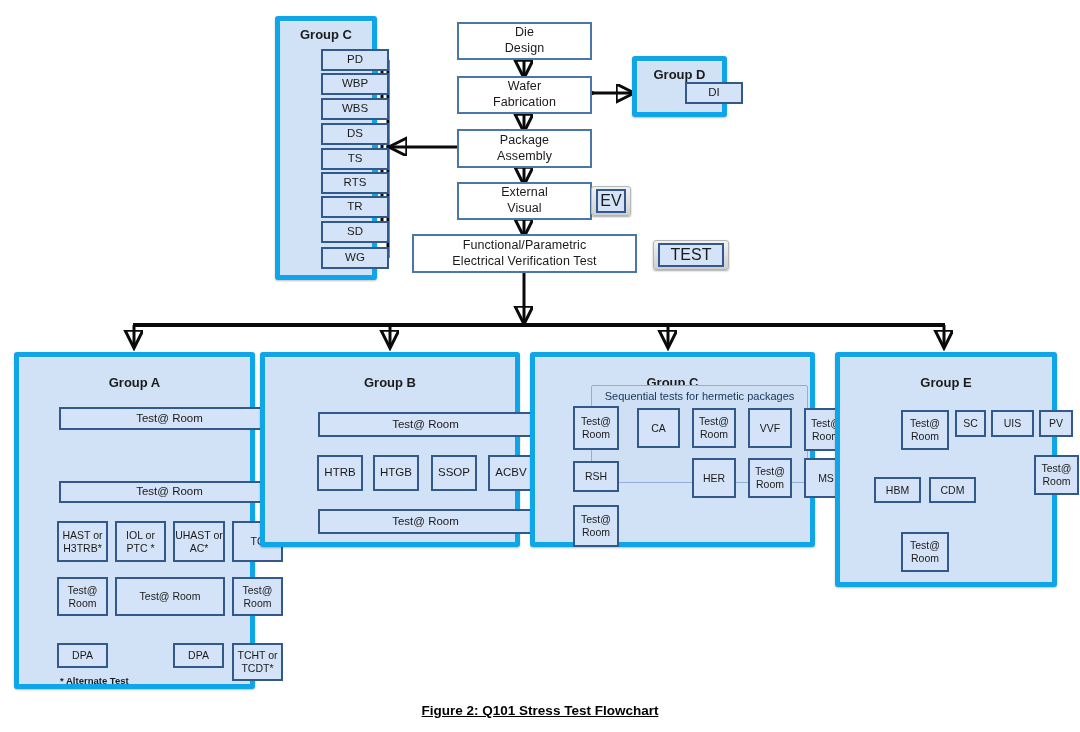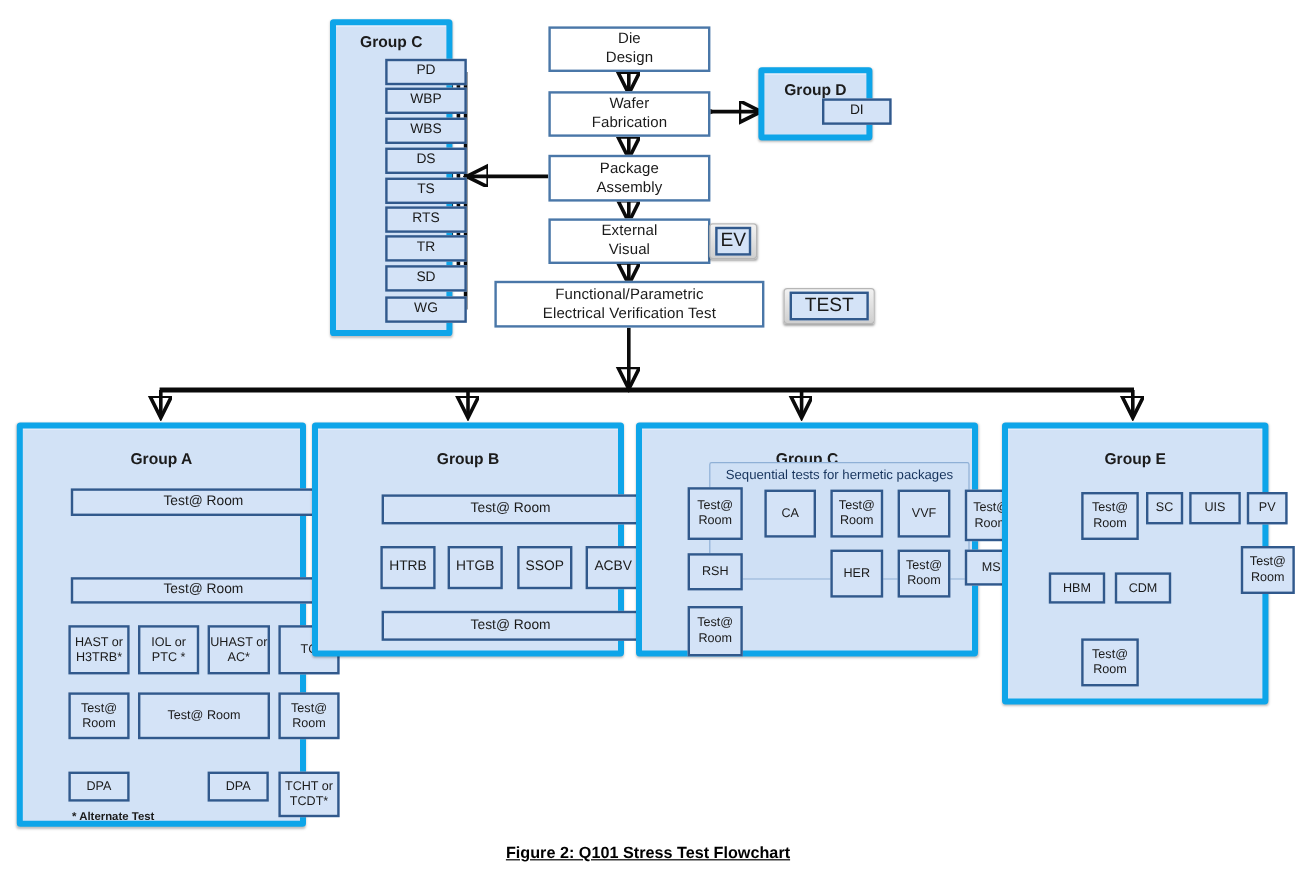--- a/index.html
+++ b/index.html
@@ -245,21 +245,21 @@
   <div class="abs tbox sm" style="left:602px;top:408px;width:43px;height:40px;">CA</div>
   <div class="abs tbox sm" style="left:657px;top:408px;width:44px;height:40px;white-space:pre-line;">Test@
 Room</div>
   <div class="abs tbox sm" style="left:713px;top:408px;width:44px;height:40px;">VVF</div>
   <div class="abs tbox sm" style="left:769px;top:408px;width:44px;height:43px;white-space:pre-line;">Test@
 Room</div>
 
   <div class="abs tbox sm" style="left:657px;top:458px;width:44px;height:40px;">HER</div>
   <div class="abs tbox sm" style="left:713px;top:458px;width:44px;height:40px;white-space:pre-line;">Test@
 Room</div>
-  <div class="abs tbox sm" style="left:769px;top:458px;width:44px;height:30px;">MS</div>
+  <div class="abs tbox sm" style="left:769px;top:458px;width:44px;height:40px;">MS</div>
 
   <div class="abs panel" style="left:835px;top:352px;width:222px;height:235px;">
     <div class="panel-title" style="top:18px;">Group E</div>
   </div>
   <div class="abs tbox sm" style="left:866px;top:410px;width:48px;height:40px;white-space:pre-line;">Test@
 Room</div>
   <div class="abs tbox sm" style="left:920px;top:410px;width:31px;height:27px;">SC</div>
   <div class="abs tbox sm" style="left:956px;top:410px;width:43px;height:27px;">UIS</div>
   <div class="abs tbox sm" style="left:1004px;top:410px;width:34px;height:27px;">PV</div>
   <div class="abs tbox sm" style="left:999px;top:455px;width:45px;height:40px;white-space:pre-line;">Test@

